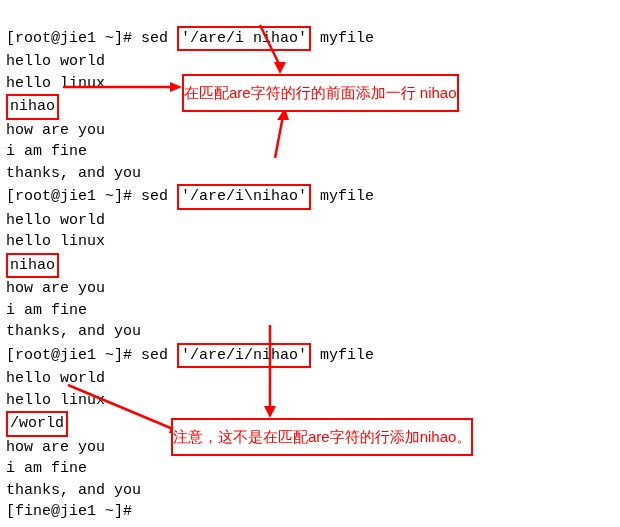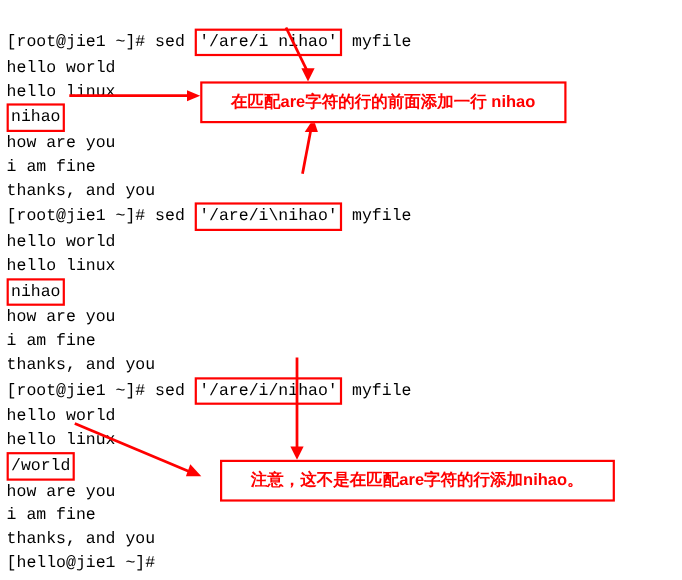--- a/index.html
+++ b/index.html
@@ -30,23 +30,23 @@
       position: relative;
       z-index: 2;
       background: transparent;
     }
     .callout {
       position: absolute;
       border: 2px solid #ff0000;
       background: #ffffff;
       color: #ff0000;
       font-family: "Microsoft YaHei", sans-serif;
-      font-weight: bold;
+      font-weight: normal;
       font-size: 15px;
-      padding: 6px 26px;
+      padding: 6px 0;
       z-index: 3;
       white-space: nowrap;
     }
     .arrow {
       position: absolute;
       z-index: 2;
     }
     .arrow-line {
       stroke: #ff0000;
       stroke-width: 2.5;
@@ -74,26 +74,26 @@
 <span>how are you</span>
 <span>i am fine</span>
 <span>thanks, and you</span>
 <span><span>[root@jie1 ~]# sed </span><span class="boxed">'/are/i/nihao'</span><span> myfile</span></span>
 <span>hello world</span>
 <span>hello linux</span>
 <span class="boxed">/world</span>
 <span>how are you</span>
 <span>i am fine</span>
 <span>thanks, and you</span>
-<span>[hello@jie1 ~]# </span>
+<span>[fine@jie1 ~]# </span>
 </div>
 
 <div class="callout" style="top:74px; left:182px;">在匹配are字符的行的前面添加一行 nihao</div>
 
-<div class="callout" style="top:418px; left:200px;">注意，这不是在匹配are字符的行添加nihao。</div>
+<div class="callout" style="top:418px; left:171px;">注意，这不是在匹配are字符的行添加nihao。</div>
 
 <svg class="arrow" style="top:22px; left:250px;" width="50" height="55">
   <line class="arrow-line" x1="10" y1="3" x2="30" y2="44"></line>
   <polygon class="arrow-head" points="30,52 24,40 36,40"></polygon>
 </svg>
 
 <svg class="arrow" style="top:79px; left:60px;" width="125" height="16">
   <line class="arrow-line" x1="3" y1="8" x2="112" y2="8"></line>
   <polygon class="arrow-head" points="122,8 110,3 110,13"></polygon>
 </svg>

